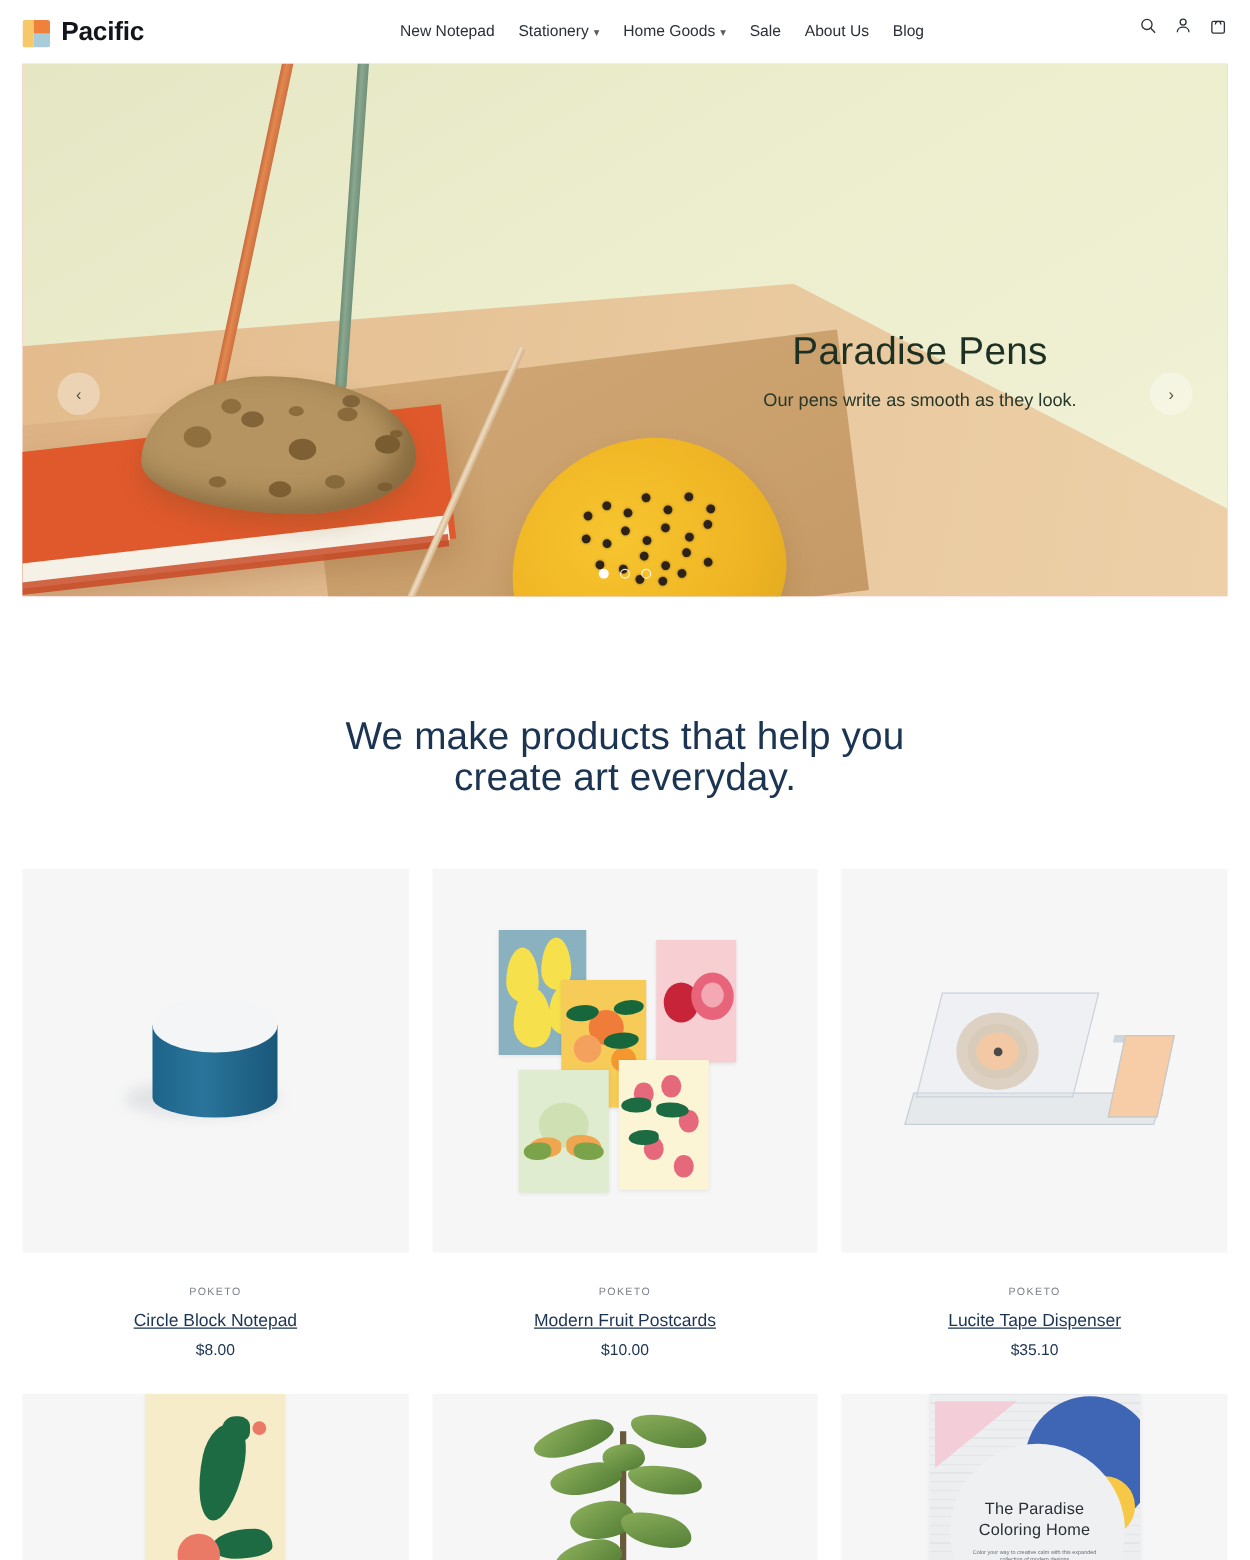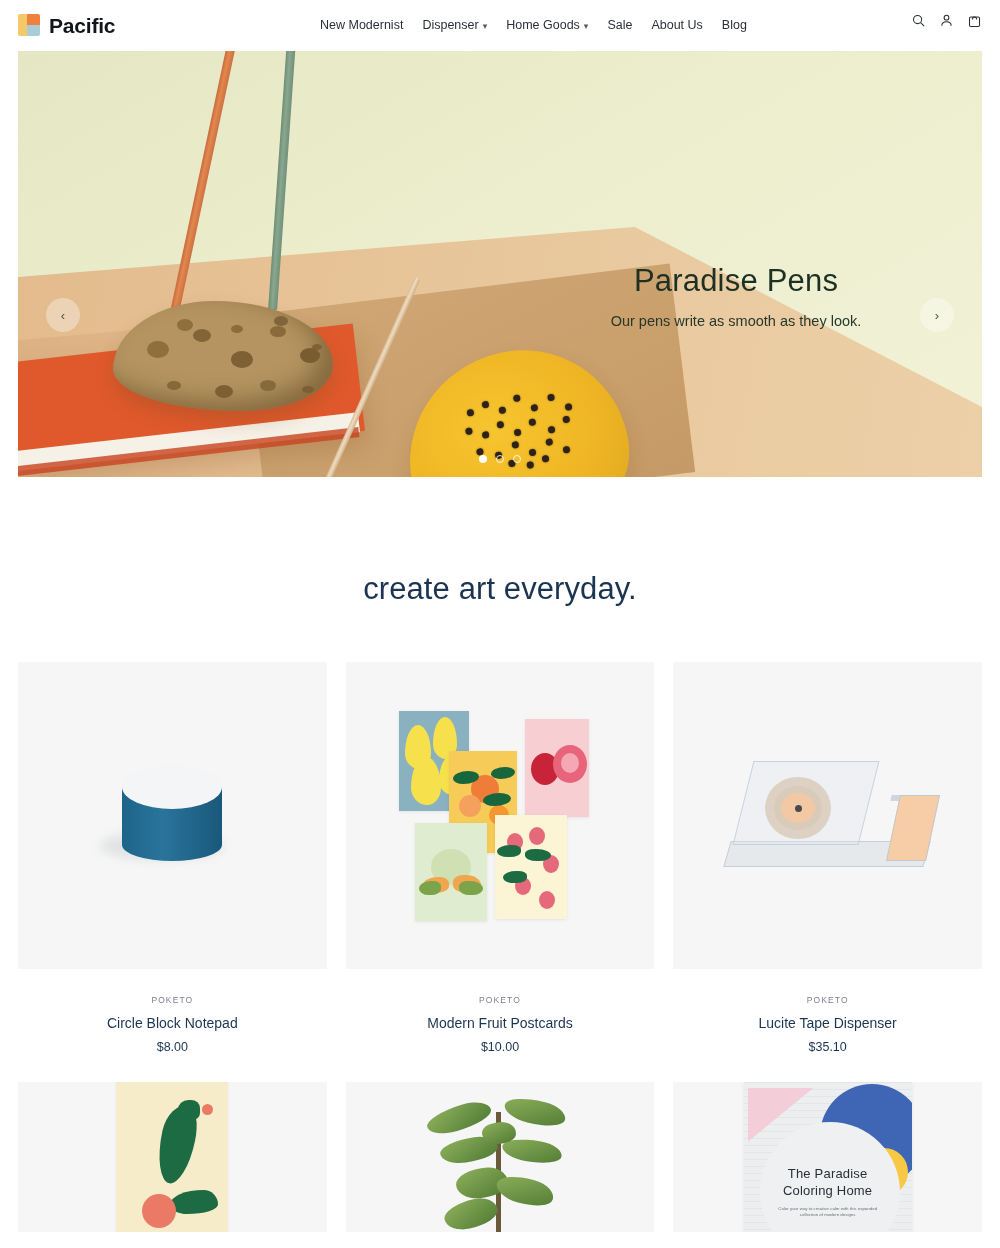--- a/index.html
+++ b/index.html
@@ -10,21 +10,21 @@
     overflow: hidden;
   }
 
   
   .header {
     height: 51px; width: 1000px;
     display: flex; align-items: center;
     background: #ffffff;
     position: relative;
   }
-  .brand { display: flex; align-items: flex-start; gap: 9px; margin-left: 18px; }
+  .brand { display: flex; align-items: flex-end; gap: 9px; margin-left: 18px; }
   .logo-mark {
     width: 22px; height: 22px; border-radius: 2px;
     display: grid;
     grid-template-columns: 9px 13px;
     grid-template-rows: 11px 11px;
     overflow: hidden;
   }
   .lm-a { background: #f5c86a; grid-row: 1 / span 2; }
   .lm-b { background: #f0813c; }
   .lm-c { background: #a9cdd8; }
@@ -173,21 +173,21 @@
   .card { }
   .thumb {
     width: 100%; height: 307px; background: #f6f6f6;
     display: flex; align-items: center; justify-content: center;
     position: relative; overflow: hidden; cursor: pointer;
   }
   .vendor {
     margin-top: 26px; text-align: center; font-size: 8.5px; letter-spacing: 1.1px;
     color: #7d828a;
   }
-  .pname { margin-top: 10px; text-align: center; font-size: 14px; color: #1b3452; cursor: pointer; }
+  .pname { margin-top: 10px; text-align: center; font-size: 14px; color: #1b3452; cursor: pointer; text-decoration: underline; }
   .pprice { margin-top: 9px; text-align: center; font-size: 12.5px; color: #1b3452; }
 
   .row2 .thumb { height: 150px; }
 
   
   .notepad { width: 100px; height: 100px; position: relative; }
   .np-body { position: absolute; left: 0; top: 22px; width: 100px; height: 74px;
     background: linear-gradient(90deg,#1d6489,#2a749b 40%,#19587a);
     border-radius: 0 0 50% 50% / 0 0 22% 22%; }
   .np-top { position: absolute; left: 0; top: 0; width: 100px; height: 44px;
@@ -274,24 +274,24 @@
     <div class="logo-mark">
       <div class="lm-a"></div>
         <div class="lm-b"></div>
         <div class="lm-c"></div>
     </div>
     <div class="brand-name">Pacific</div>
   </div>
 
   <div class="nav">
     <div class="nav-item">
-      <span>New Modernist</span>
+      <span>New Notepad</span>
     </div>
     <div class="nav-item">
-      <span>Dispenser</span>
+      <span>Stationery</span>
       <span class="chev">▾</span>
     </div>
     <div class="nav-item">
       <span>Home Goods</span>
       <span class="chev">▾</span>
     </div>
     <div class="nav-item">
       <span>Sale</span>
     </div>
     <div class="nav-item">
@@ -397,20 +397,21 @@
   </div>
 
   <div class="dots">
     <div class="dot on"></div>
     <div class="dot"></div>
     <div class="dot"></div>
   </div>
 </div>
 
 <div class="headline">
+  <div>We make products that help you</div>
   <div>create art everyday.</div>
 </div>
 
 <div class="grid">
 
   <div class="card">
     <div class="thumb">
       <div class="notepad">
         <div class="np-shadow"></div>
         <div class="np-body"></div>

